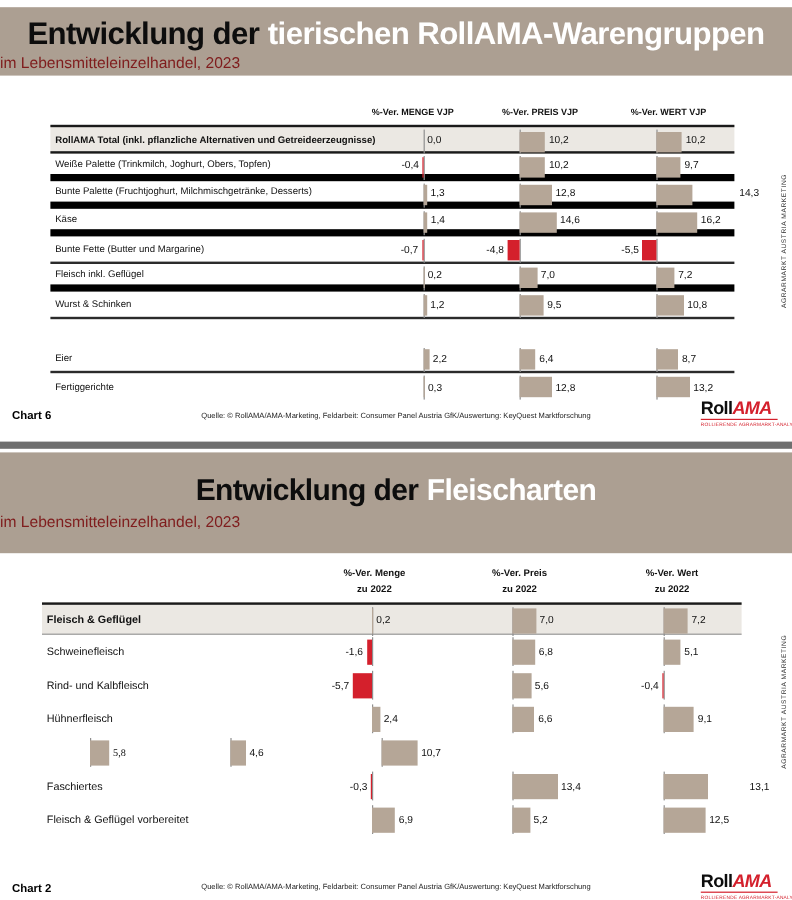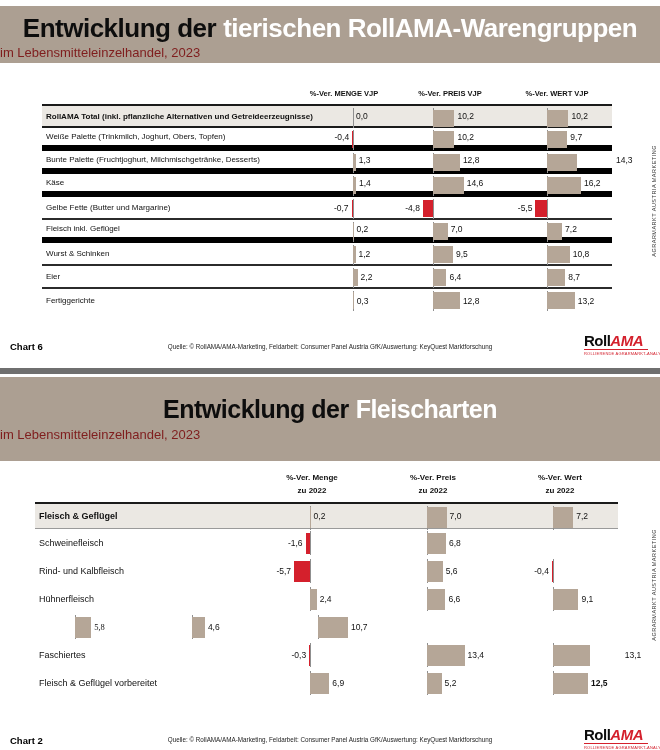--- a/index.html
+++ b/index.html
@@ -157,21 +157,21 @@
             <div class="bar" style="width: 30.66px; height: 17px; top: 3px; left: 39px;"></div>
             <div class="val" style="left: 72.66px;">14,6</div>
           </div>
           <div class="tcell" style="width: 108px;">
             <div class="axis" style="left: 43px; top: 1.5px; height: 20px;"></div>
             <div class="bar" style="width: 34.02px; height: 17px; top: 3px; left: 43px;"></div>
             <div class="val" style="left: 80.02px;">16,2</div>
           </div>
         </div>
         <div class="trow sep-dark" style="height: 23px;">
-          <div class="tlabel" style="width: 260px; font-size: 8px;">Gelbe Fette (Butter und Margarine)</div>
+          <div class="tlabel" style="width: 260px; font-size: 8px;">Bunte Fette (Butter und Margarine)</div>
           <div class="tcell" style="width: 92px;">
             <div class="axis" style="left: 51px; top: 1.5px; height: 20px;"></div>
             <div class="bar neg" style="width: 1.47px; height: 17px; top: 3px; left: 49.53px;"></div>
             <div class="val" style="right: 45.47px;">-0,7</div>
           </div>
           <div class="tcell" style="width: 110px;">
             <div class="axis" style="left: 39px; top: 1.5px; height: 20px;"></div>
             <div class="bar neg" style="width: 10.08px; height: 17px; top: 3px; left: 28.92px;"></div>
             <div class="val" style="right: 84.08px;">-4,8</div>
           </div>
@@ -210,21 +210,21 @@
             <div class="axis" style="left: 39px; top: 1.5px; height: 20px;"></div>
             <div class="bar" style="width: 19.95px; height: 17px; top: 3px; left: 39px;"></div>
             <div class="val" style="left: 61.95px;">9,5</div>
           </div>
           <div class="tcell" style="width: 108px;">
             <div class="axis" style="left: 43px; top: 1.5px; height: 20px;"></div>
             <div class="bar" style="width: 22.68px; height: 17px; top: 3px; left: 43px;"></div>
             <div class="val" style="left: 68.68px;">10,8</div>
           </div>
         </div>
-        <div class="trow sep-dark" style="height: 23px;">
+        <div class="trow sep-dark" style="height: 23px; margin-top: 22px;">
           <div class="tlabel" style="width: 260px; font-size: 8px;">Eier</div>
           <div class="tcell" style="width: 92px;">
             <div class="axis" style="left: 51px; top: 1.5px; height: 20px;"></div>
             <div class="bar" style="width: 4.62px; height: 17px; top: 3px; left: 51px;"></div>
             <div class="val" style="left: 58.62px;">2,2</div>
           </div>
           <div class="tcell" style="width: 110px;">
             <div class="axis" style="left: 39px; top: 1.5px; height: 20px;"></div>
             <div class="bar" style="width: 13.44px; height: 17px; top: 3px; left: 39px;"></div>
             <div class="val" style="left: 55.44px;">6,4</div>
@@ -306,20 +306,25 @@
           <div class="tcell" style="width: 100px;">
             <div class="axis" style="left: 40px; top: 2px; height: 24px;"></div>
             <div class="bar neg" style="width: 4.48px; height: 21px; top: 3.5px; left: 35.52px;"></div>
             <div class="val" style="right: 67.48px;">-1,6</div>
           </div>
           <div class="tcell" style="width: 120px;">
             <div class="axis" style="left: 57px; top: 2px; height: 24px;"></div>
             <div class="bar" style="width: 19.04px; height: 21px; top: 3.5px; left: 57px;"></div>
             <div class="val" style="left: 79.04px;">6,8</div>
           </div>
+          <div class="tcell" style="width: 128px;">
+            <div class="axis" style="left: 63px; top: 2px; height: 24px;"></div>
+            <div class="bar" style="width: 14.28px; height: 21px; top: 3.5px; left: 63px;"></div>
+            <div class="val" style="left: 80.28px;">5,1</div>
+          </div>
         </div>
         <div class="trow" style="height: 28px;">
           <div class="tlabel" style="width: 235px; font-size: 9px;">Rind- und Kalbfleisch</div>
           <div class="tcell" style="width: 100px;">
             <div class="axis" style="left: 40px; top: 2px; height: 24px;"></div>
             <div class="bar neg" style="width: 15.96px; height: 21px; top: 3.5px; left: 24.04px;"></div>
             <div class="val" style="right: 78.96px;">-5,7</div>
           </div>
           <div class="tcell" style="width: 120px;">
             <div class="axis" style="left: 57px; top: 2px; height: 24px;"></div>
@@ -390,21 +395,21 @@
           <div class="tcell" style="width: 100px;">
             <div class="axis" style="left: 40px; top: 2px; height: 24px;"></div>
             <div class="bar" style="width: 19.32px; height: 21px; top: 3.5px; left: 40px;"></div>
             <div class="val" style="left: 62.32px;">6,9</div>
           </div>
           <div class="tcell" style="width: 120px;">
             <div class="axis" style="left: 57px; top: 2px; height: 24px;"></div>
             <div class="bar" style="width: 14.56px; height: 21px; top: 3.5px; left: 57px;"></div>
             <div class="val" style="left: 74.56px;">5,2</div>
           </div>
-          <div class="tcell" style="width: 128px; font-weight: bold;">
+          <div class="tcell" style="width: 128px;">
             <div class="axis" style="left: 63px; top: 2px; height: 24px;"></div>
             <div class="bar" style="width: 35px; height: 21px; top: 3.5px; left: 63px;"></div>
             <div class="val" style="left: 101px;">12,5</div>
           </div>
         </div>
       </div>
     <div class="chartlabel">Chart 2</div>
     <div class="source">Quelle: © RollAMA/AMA-Marketing, Feldarbeit: Consumer Panel Austria GfK/Auswertung: KeyQuest Marktforschung</div>
     <div class="logo">
       <div class="logotext"><span class="lroll">Roll</span><span class="lama">AMA</span></div>

